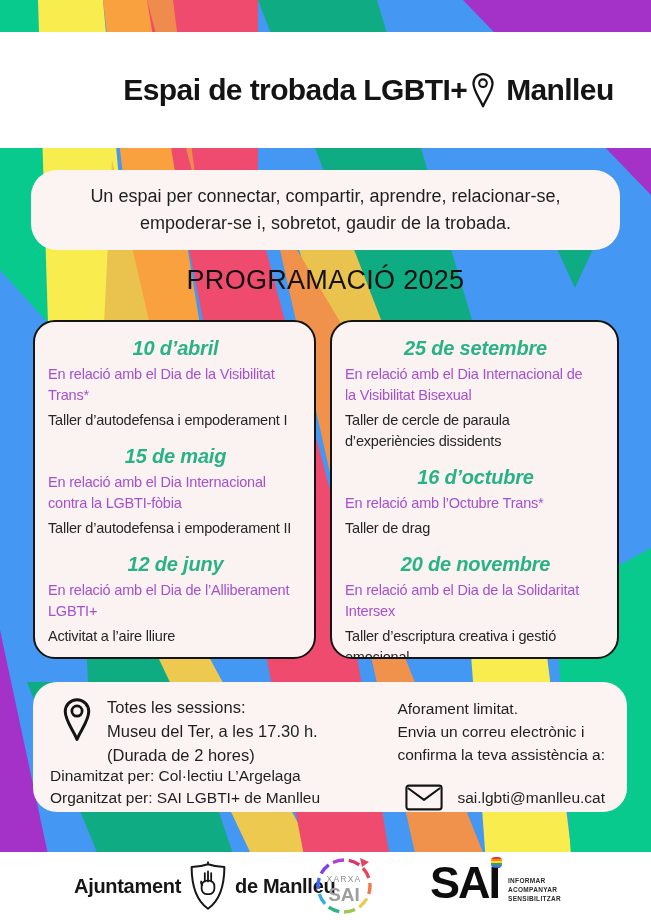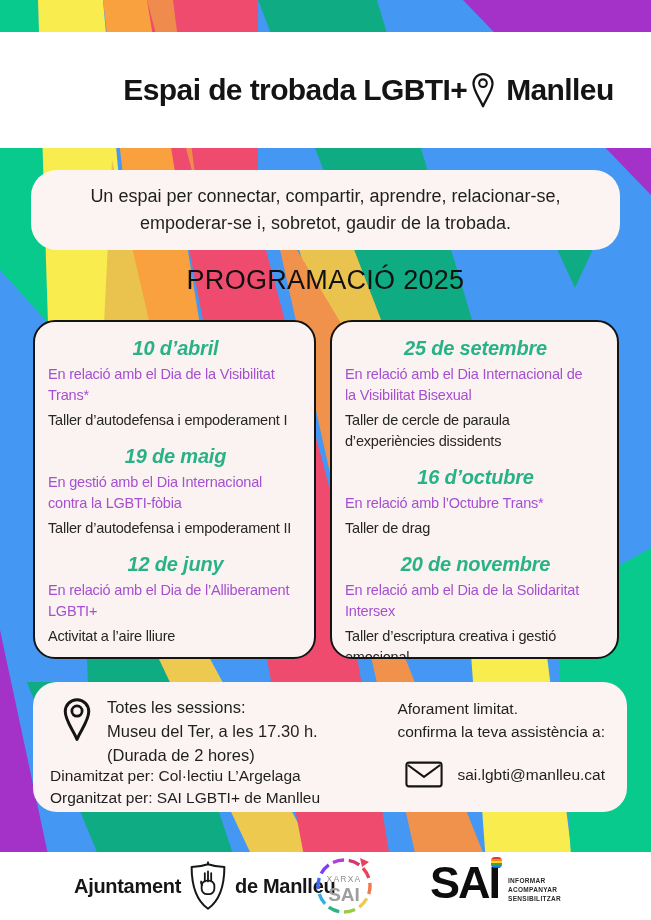--- a/index.html
+++ b/index.html
@@ -98,22 +98,22 @@
   <div class="program-title">PROGRAMACIÓ 2025</div>
 
   <div class="card left">
     <div class="session">
       <div class="date">10 d’abril</div>
       <div class="relation">En relació amb el Dia de la Visibilitat
 Trans*</div>
       <div class="activity">Taller d’autodefensa i empoderament I</div>
     </div>
     <div class="session">
-      <div class="date">19 de maig</div>
-      <div class="relation">En gestió amb el Dia Internacional
+      <div class="date">15 de maig</div>
+      <div class="relation">En relació amb el Dia Internacional
 contra la LGBTI-fòbia</div>
       <div class="activity">Taller d’autodefensa i empoderament II</div>
     </div>
     <div class="session">
       <div class="date">12 de juny</div>
       <div class="relation">En relació amb el Dia de l’Alliberament
 LGBTI+</div>
       <div class="activity">Activitat a l’aire lliure</div>
     </div>
   </div>
@@ -149,20 +149,21 @@
       <div>Totes les sessions:</div>
       <div>Museu del Ter, a les 17.30 h.</div>
       <div>(Durada de 2 hores)</div>
     </div>
     <div class="credits">
       <div>Dinamitzat per: Col·lectiu L’Argelaga</div>
       <div>Organitzat per: SAI LGBTI+ de Manlleu</div>
     </div>
     <div class="capacity">
       <div>Aforament limitat.</div>
+      <div>Envia un correu electrònic i</div>
       <div>confirma la teva assistència a:</div>
       <div class="email-row">
         <svg width="38" height="27" viewBox="0 0 40 28">
           <rect x="1.5" y="1.5" width="37" height="25" rx="2.5" fill="none" stroke="#141414" stroke-width="2.2"></rect>
           <path d="M3,4 L20,16.5 L37,4" fill="none" stroke="#141414" stroke-width="2.2" stroke-linejoin="round"></path>
         </svg>
         <span>sai.lgbti@manlleu.cat</span>
       </div>
     </div>
   </div>

